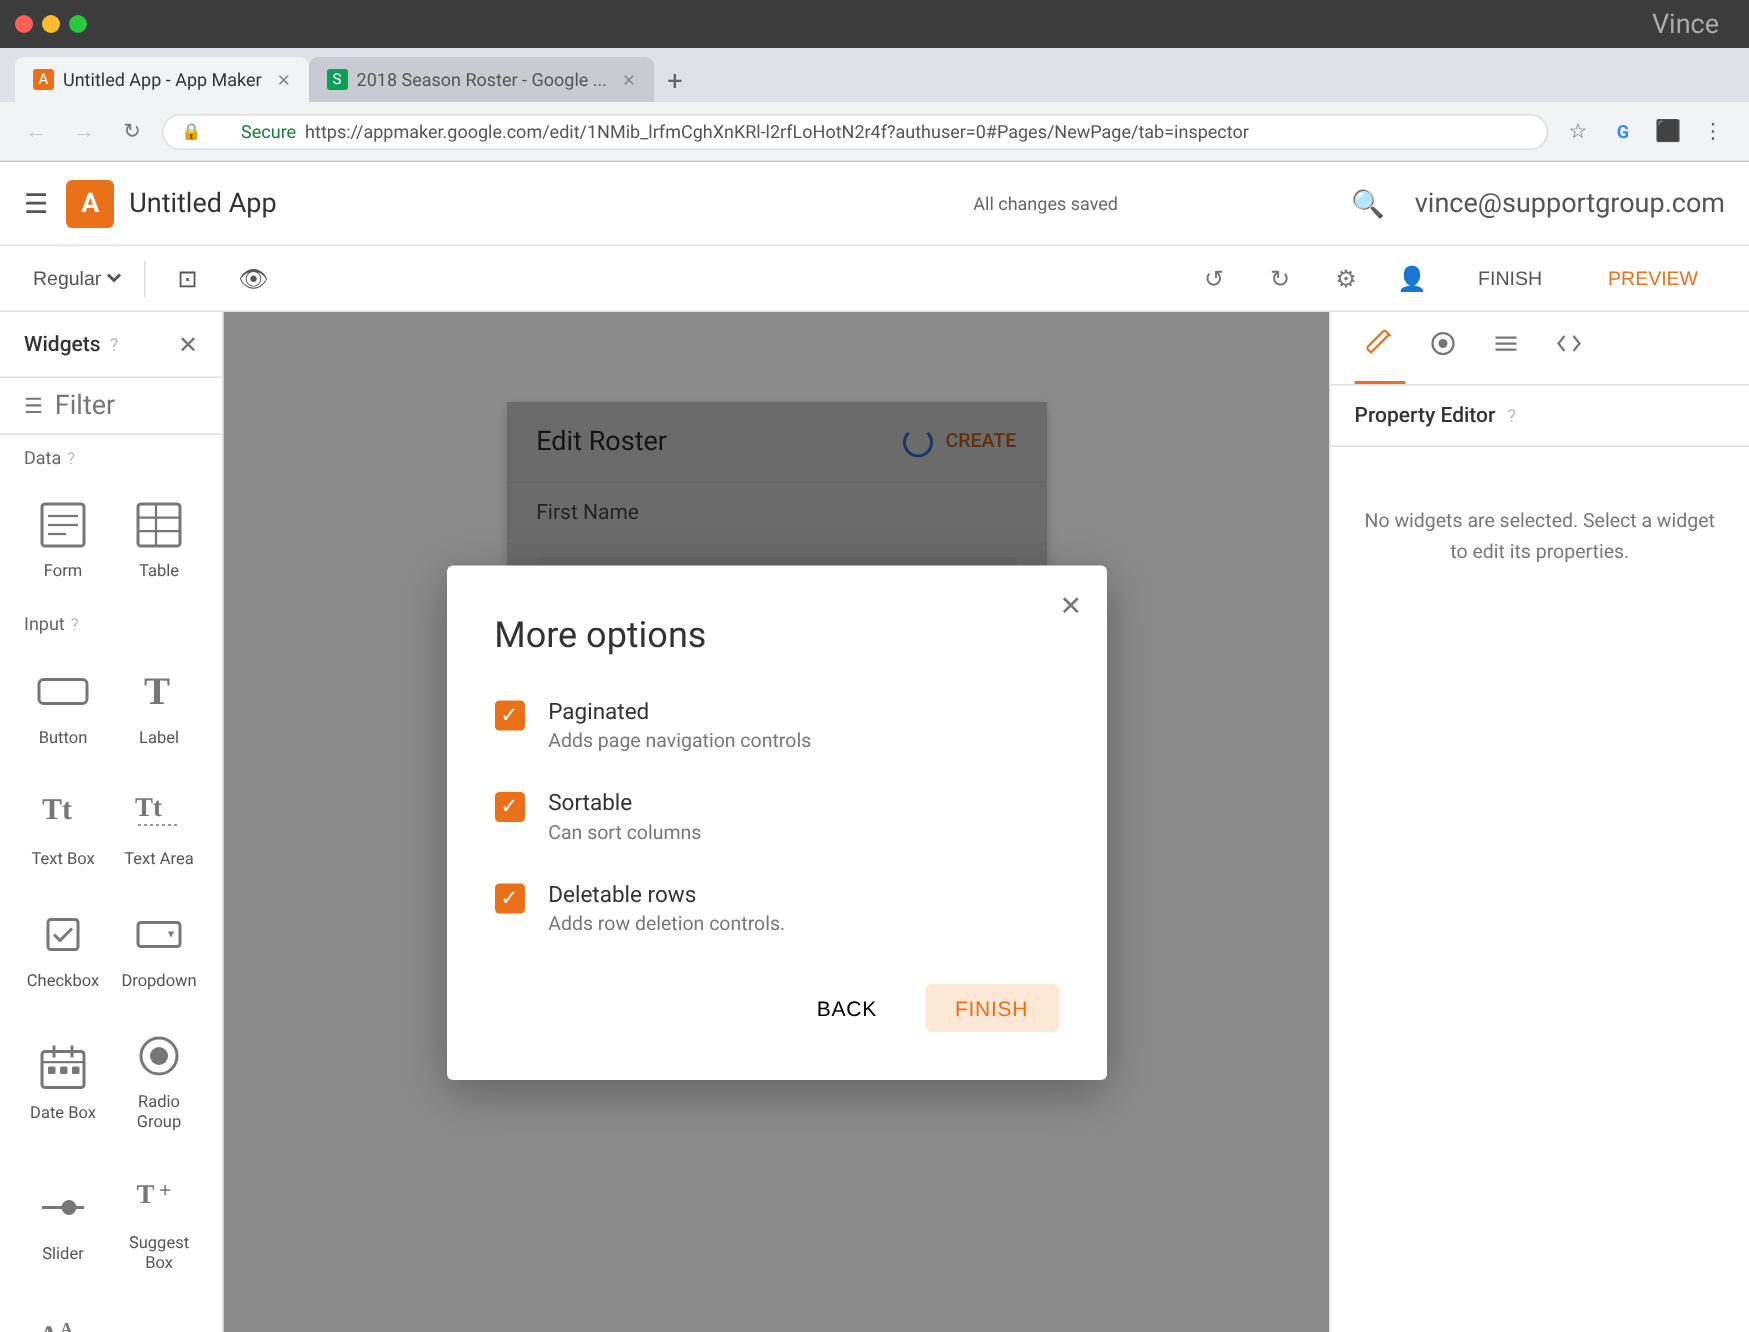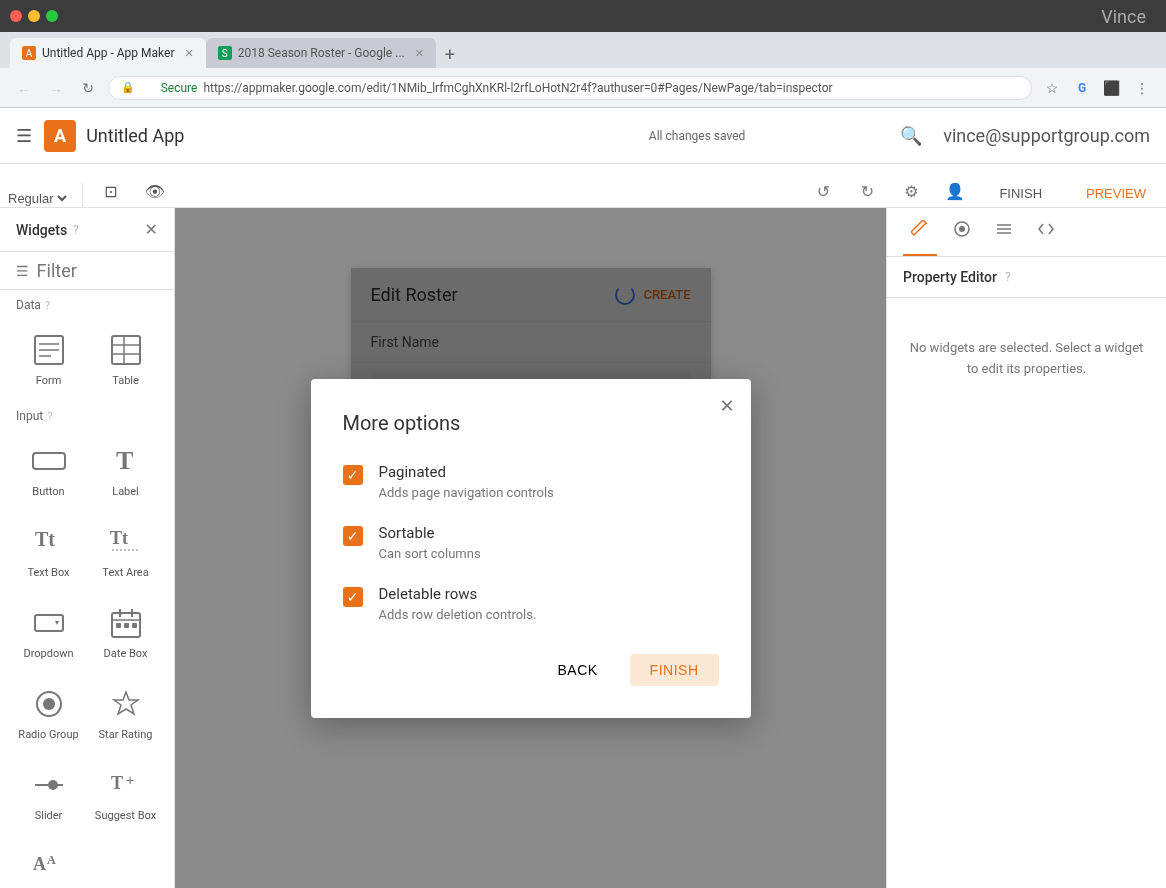--- a/index.html
+++ b/index.html
@@ -29,34 +29,34 @@
     
     .app-header { background: white; display: flex; align-items: center; padding: 0 16px; height: 56px; border-bottom: 1px solid #e0e0e0; box-shadow: 0 1px 3px rgba(0,0,0,0.1); }
     .menu-icon { font-size: 18px; color: #555; cursor: pointer; margin-right: 12px; }
     .app-logo { width: 32px; height: 32px; background: #e8711a; border-radius: 4px; display: flex; align-items: center; justify-content: center; color: white; font-size: 18px; font-weight: bold; margin-right: 10px; }
     .app-title { font-size: 18px; color: #333; font-weight: 400; flex: 1; }
     .saved-status { font-size: 12px; color: #666; flex: 1; text-align: center; }
     .search-btn { font-size: 18px; color: #666; cursor: pointer; margin-right: 20px; }
     .user-email { font-size: 18px; color: #555; }
 
     
-    .toolbar { background: white; display: flex; align-items: flex-end; padding: 0 4px; height: 44px; border-bottom: 1px solid #e0e0e0; gap: 12px; }
+    .toolbar { background: white; display: flex; align-items: center; padding: 0 18px; height: 44px; border-bottom: 1px solid #e0e0e0; gap: 12px; }
     .toolbar-select { border: none; background: transparent; font-size: 13px; color: #555; cursor: pointer; }
     .toolbar-divider { width: 1px; height: 24px; background: #e0e0e0; }
     .toolbar-icon { width: 32px; height: 32px; display: flex; align-items: center; justify-content: center; color: #555; cursor: pointer; border-radius: 4px; font-size: 16px; }
     .toolbar-spacer { flex: 1; }
     .toolbar-action { width: 32px; height: 32px; display: flex; align-items: center; justify-content: center; color: #777; cursor: pointer; font-size: 16px; }
     .publish-btn { padding: 6px 16px; border: none; background: transparent; color: #555; font-size: 13px; cursor: pointer; font-weight: 500; }
     .preview-btn { padding: 6px 16px; border: none; background: transparent; color: #e8711a; font-size: 13px; cursor: pointer; font-weight: 500; }
 
     
     .main-layout { display: flex; height: calc(888px - 32px - 36px - 40px - 56px - 44px); }
 
     
-    .widgets-panel { width: 175px; background: white; border-right: 1px solid #e0e0e0; display: flex; flex-direction: column; overflow-y: auto; }
+    .widgets-panel { width: 149px; background: white; border-right: 1px solid #e0e0e0; display: flex; flex-direction: column; overflow-y: auto; }
     .panel-header { display: flex; align-items: center; justify-content: space-between; padding: 12px 16px; border-bottom: 1px solid #e0e0e0; }
     .panel-title { font-size: 14px; font-weight: 500; color: #333; }
     .panel-close { color: #777; cursor: pointer; font-size: 16px; }
     .filter-row { display: flex; align-items: center; gap: 8px; padding: 8px 16px; border-bottom: 1px solid #e0e0e0; }
     .filter-icon { color: #777; font-size: 14px; }
     .filter-text { font-size: 18px; color: #777; }
     .section-label { font-size: 12px; color: #666; padding: 8px 16px 4px; display: flex; align-items: center; gap: 4px; }
     .widgets-grid { display: grid; grid-template-columns: 1fr 1fr; gap: 4px; padding: 4px 12px; }
     .widget-item { display: flex; flex-direction: column; align-items: center; justify-content: center; gap: 4px; padding: 10px 4px; cursor: pointer; border-radius: 4px; }
     .widget-icon { width: 40px; height: 40px; display: flex; align-items: center; justify-content: center; color: #666; font-size: 24px; }
@@ -87,21 +87,21 @@
     .property-tab { padding: 12px 8px; color: #777; cursor: pointer; font-size: 16px; border-bottom: 2px solid transparent; }
     .property-tab.active { color: #e8711a; border-bottom-color: #e8711a; }
     .property-header { display: flex; align-items: center; gap: 8px; padding: 12px 16px; border-bottom: 1px solid #e0e0e0; }
     .property-title { font-size: 14px; font-weight: 500; color: #333; }
     .property-help { color: #bbb; font-size: 12px; }
     .property-empty { padding: 40px 20px; text-align: center; color: #777; font-size: 13px; line-height: 1.6; }
 
     
     .modal-overlay { position: absolute; top: 0; left: 0; right: 0; bottom: 0; background: rgba(0,0,0,0.4); display: flex; align-items: center; justify-content: center; z-index: 100; }
     .modal { background: white; border-radius: 4px; box-shadow: 0 8px 32px rgba(0,0,0,0.3); width: 440px; padding: 32px; position: relative; }
-    .modal-title { font-size: 20px; color: #333; font-weight: 400; margin-bottom: 28px; }
+    .modal-title { font-size: 24px; color: #333; font-weight: 400; margin-bottom: 28px; }
     .modal-close { position: absolute; top: 16px; right: 16px; color: #777; cursor: pointer; font-size: 18px; }
     .modal-option { display: flex; gap: 16px; margin-bottom: 24px; }
     .modal-checkbox { width: 20px; height: 20px; background: #e8711a; border-radius: 3px; flex-shrink: 0; display: flex; align-items: center; justify-content: center; color: white; font-size: 14px; margin-top: 2px; }
     .modal-option-content { }
     .modal-option-label { font-size: 15px; color: #333; margin-bottom: 4px; }
     .modal-option-desc { font-size: 13px; color: #777; }
     .modal-footer { display: flex; justify-content: flex-end; gap: 12px; margin-top: 32px; }
     .modal-back-btn { padding: 8px 20px; background: transparent; border: none; color: #000000; font-size: 14px; font-weight: 500; cursor: pointer; text-transform: uppercase; letter-spacing: 0.5px; }
     .modal-finish-btn { padding: 8px 20px; background: #fce8d5; border: none; color: #e8711a; font-size: 14px; font-weight: 500; cursor: pointer; text-transform: uppercase; letter-spacing: 0.5px; border-radius: 4px; }
   </style>
@@ -254,20 +254,29 @@
           <svg width="36" height="36" viewBox="0 0 36 36">
             <text x="2" y="20" font-family="serif" font-size="18" fill="#777" font-weight="bold">Tt</text>
             <line x1="4" y1="26" x2="32" y2="26" stroke="#777" stroke-width="1" stroke-dasharray="2,2"></line>
           </svg>
         </div>
         <span class="widget-label">Text Area</span>
       </div>
       <div class="widget-item">
         <div class="widget-icon">
           <svg width="36" height="36" viewBox="0 0 36 36">
+            <rect x="8" y="8" width="20" height="20" rx="2" fill="none" stroke="#777" stroke-width="2"></rect>
+            <polyline points="12,18 16,22 24,14" stroke="#777" stroke-width="2" fill="none"></polyline>
+          </svg>
+        </div>
+        <span class="widget-label">Checkbox</span>
+      </div>
+      <div class="widget-item">
+        <div class="widget-icon">
+          <svg width="36" height="36" viewBox="0 0 36 36">
             <rect x="4" y="10" width="28" height="16" rx="2" fill="none" stroke="#777" stroke-width="2"></rect>
             <polygon points="24,16 28,16 26,20" fill="#777"></polygon>
           </svg>
         </div>
         <span class="widget-label">Dropdown</span>
       </div>
       <div class="widget-item">
         <div class="widget-icon">
           <svg width="36" height="36" viewBox="0 0 36 36">
             <rect x="4" y="8" width="28" height="24" rx="2" fill="none" stroke="#777" stroke-width="2"></rect>
@@ -286,28 +295,20 @@
           <svg width="36" height="36" viewBox="0 0 36 36">
             <circle cx="18" cy="18" r="12" fill="none" stroke="#777" stroke-width="2"></circle>
             <circle cx="18" cy="18" r="6" fill="#777"></circle>
           </svg>
         </div>
         <span class="widget-label">Radio Group</span>
       </div>
       <div class="widget-item">
         <div class="widget-icon">
           <svg width="36" height="36" viewBox="0 0 36 36">
-            <polygon points="18,6 21,14 30,14 23,19 26,28 18,23 10,28 13,19 6,14 15,14" fill="none" stroke="#777" stroke-width="1.5"></polygon>
-          </svg>
-        </div>
-        <span class="widget-label">Star Rating</span>
-      </div>
-      <div class="widget-item">
-        <div class="widget-icon">
-          <svg width="36" height="36" viewBox="0 0 36 36">
             <line x1="4" y1="18" x2="32" y2="18" stroke="#777" stroke-width="2"></line>
             <circle cx="22" cy="18" r="5" fill="#777"></circle>
           </svg>
         </div>
         <span class="widget-label">Slider</span>
       </div>
       <div class="widget-item">
         <div class="widget-icon">
           <svg width="36" height="36" viewBox="0 0 36 36">
             <text x="3" y="22" font-family="serif" font-size="18" fill="#777" font-weight="bold">T</text>

